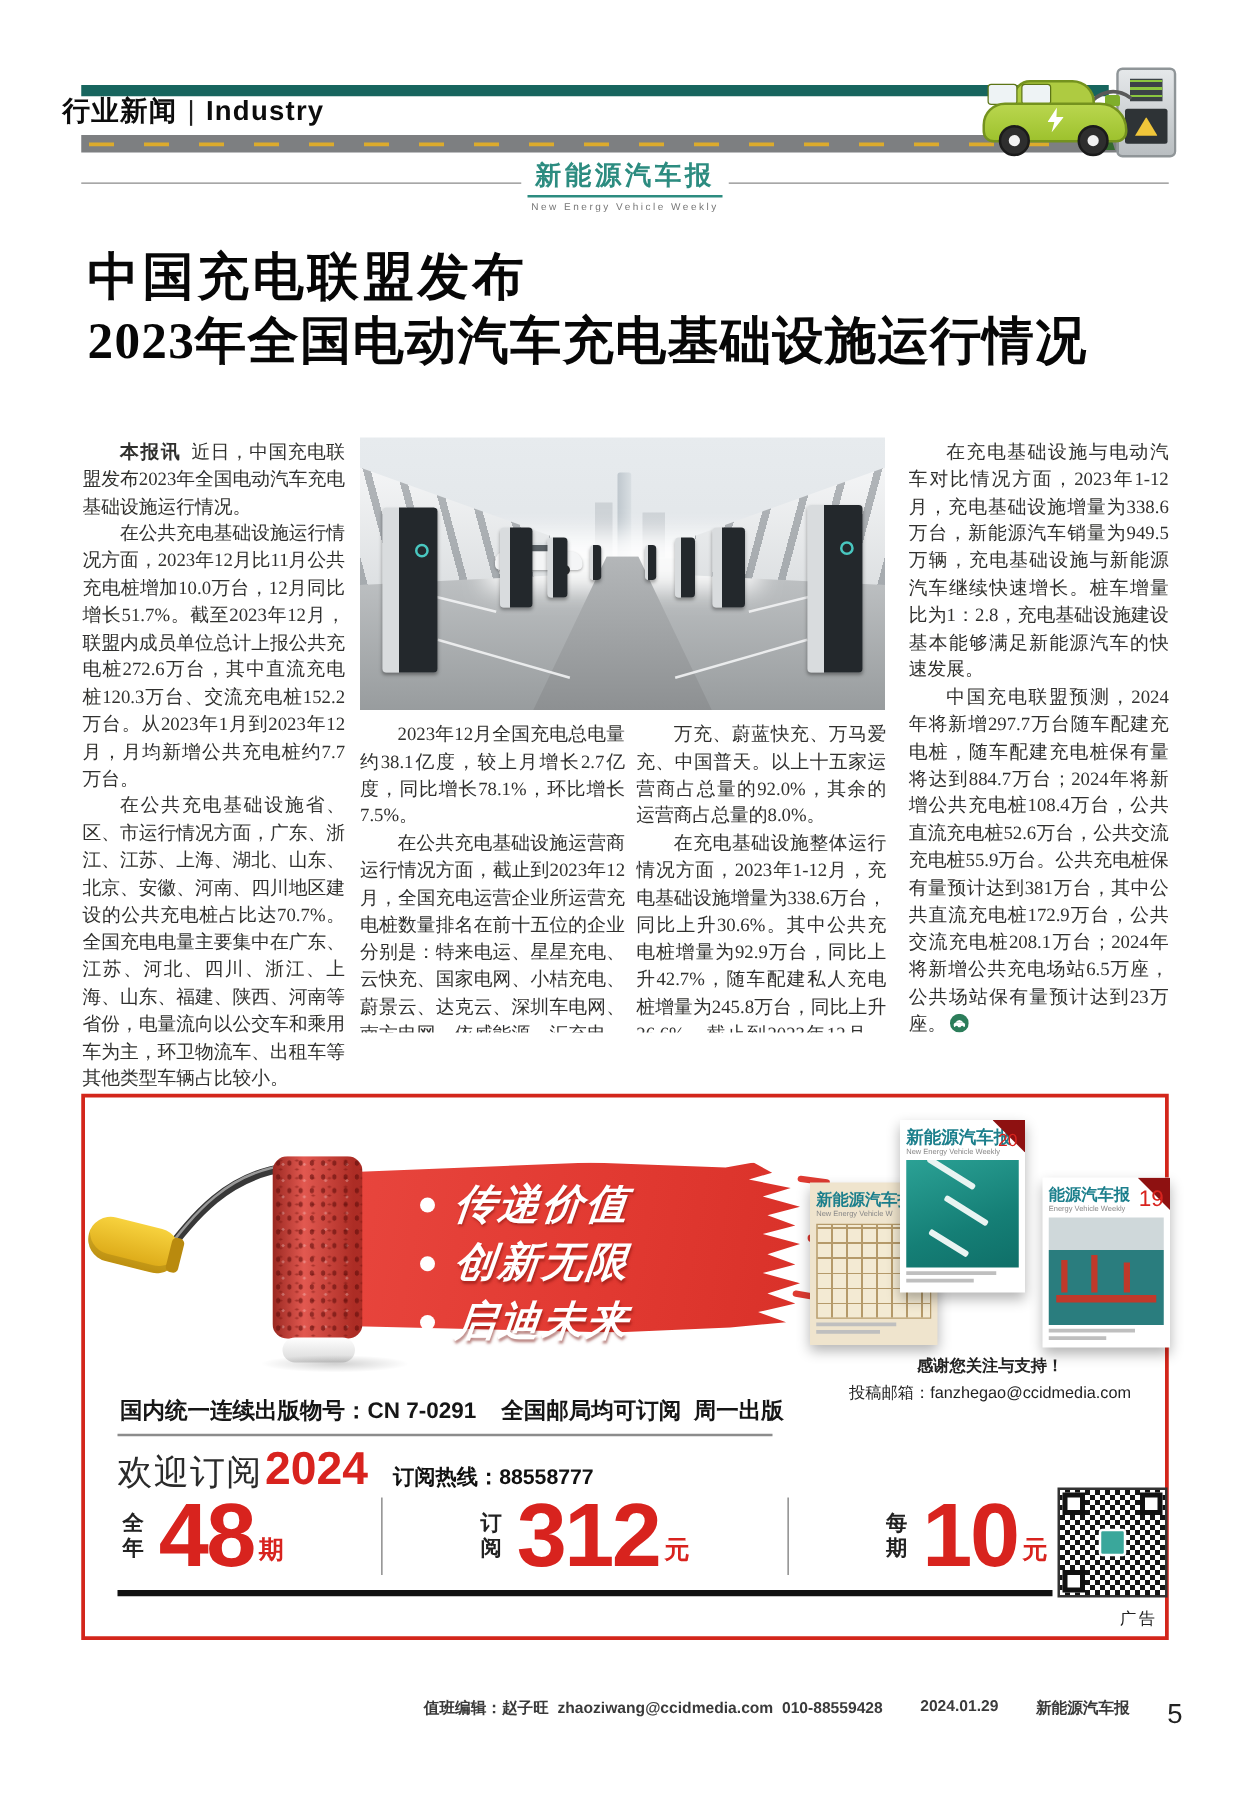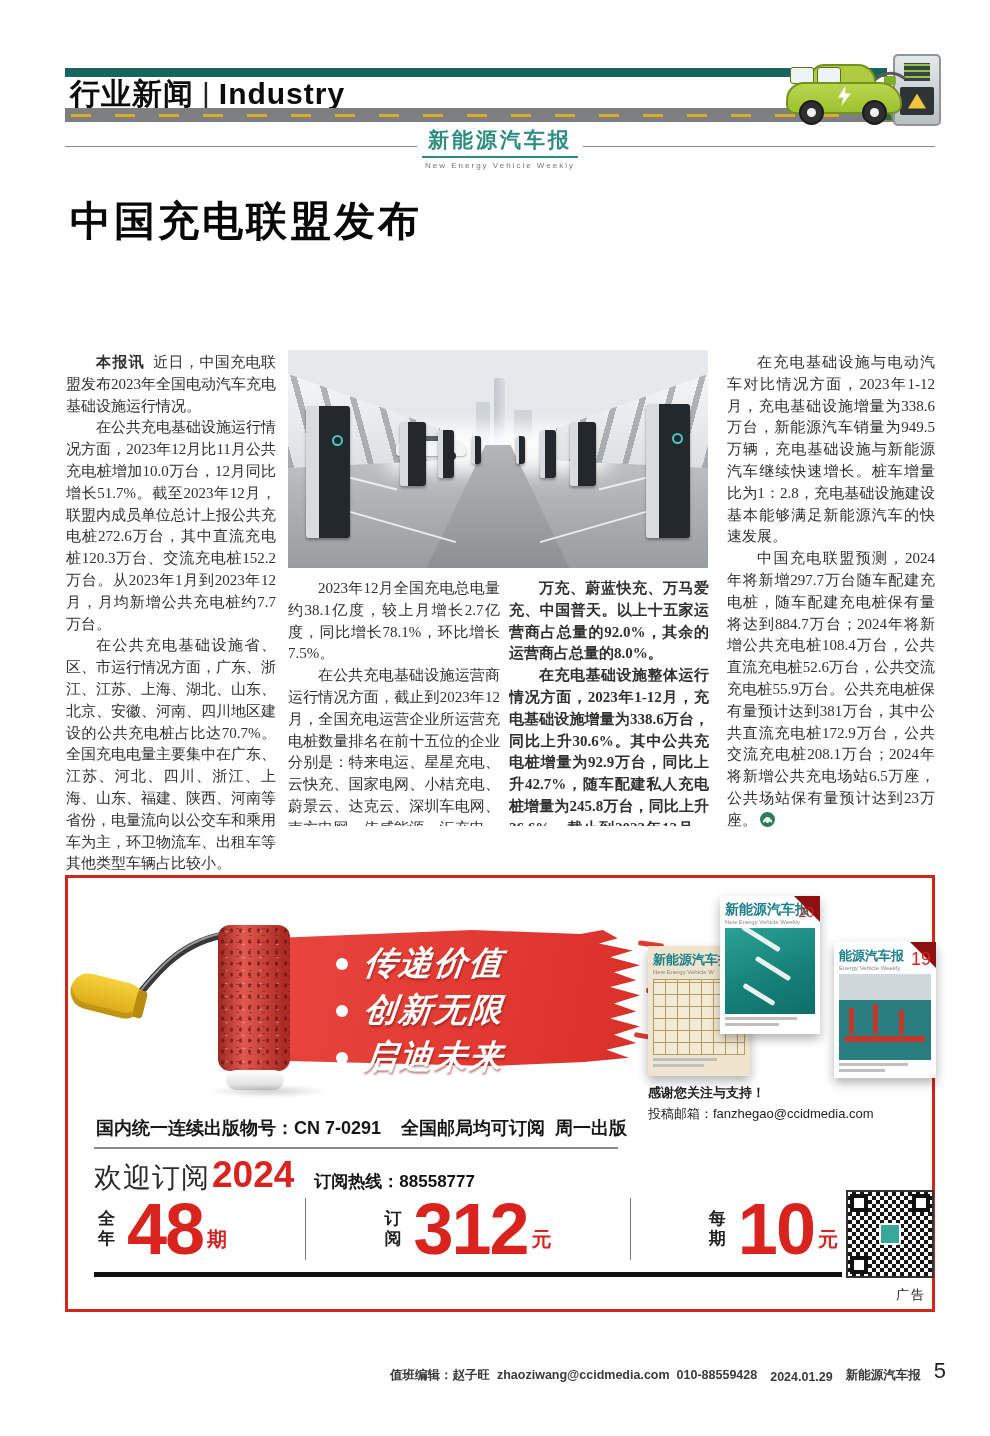--- a/index.html
+++ b/index.html
@@ -1,21 +1,21 @@
 <!DOCTYPE html>
 <html><head>
 <meta charset="utf-8">
 <style>
   html,body{margin:0;padding:0;background:#ffffff;}
   .page{position:relative;width:990px;height:1436px;margin:0 auto;background:#fff;
         font-family:"Liberation Sans",sans-serif;overflow:hidden;}
 
   
   .tealbar{position:absolute;left:65px;top:68px;width:822px;height:9px;background:#17655e;}
-  .section-title{position:absolute;left:70px;top:74px;font-size:30px;font-weight:bold;color:#0c0c0c;letter-spacing:1px;white-space:nowrap;}
+  .section-title{position:absolute;left:50px;top:74px;font-size:22px;font-weight:bold;color:#0c0c0c;letter-spacing:1px;white-space:nowrap;}
   .section-title .sep{font-weight:400;margin:0 8px;color:#222;}
   .road{position:absolute;left:65px;top:108px;width:870px;height:14px;background:#7d7f81;}
   .road .dashes{position:absolute;left:6px;top:6px;right:6px;height:3px;
     background:repeating-linear-gradient(90deg,#dcab2c 0 20px,transparent 20px 44px);}
 
   
   .ev{position:absolute;left:0;top:0;width:990px;height:130px;pointer-events:none;}
   .car{position:absolute;left:786px;top:64px;width:116px;height:54px;z-index:3;}
   .car .cabin{position:absolute;left:24px;top:0;width:62px;height:24px;background:#aecb41;border:2px solid #74921e;border-radius:14px 18px 0 0;}
   .car .win{position:absolute;top:3px;width:22px;height:15px;background:#eef3f5;border:1px solid #5d7516;border-radius:3px;}
@@ -51,21 +51,21 @@
   .headline{position:absolute;left:70px;top:196px;width:866px;font-family:"Liberation Serif",serif;font-weight:900;color:#070707;}
   .headline .l1{font-size:41px;letter-spacing:3px;line-height:1.22;}
   .headline .l2{font-size:41px;letter-spacing:1px;line-height:1.28;}
 
   
   .col{position:absolute;font-family:"Liberation Serif",serif;font-size:15px;line-height:21.8px;color:#30302e;text-align:justify;}
   .col p{margin:0;text-indent:2em;}
   .col .lead{font-weight:bold;letter-spacing:1px;margin-right:8px;}
   .c1{left:66px;top:352px;width:210px;height:470px;}
   .c2{left:288px;top:578px;width:212px;height:248px;overflow:hidden;}
-  .c3{left:509px;top:578px;width:200px;height:248px;overflow:hidden;font-weight:bold;}
+  .c3{left:509px;top:578px;width:200px;height:248px;overflow:hidden;}
   .c4{left:727px;top:352px;width:208px;height:470px;}
   .endmark{display:inline-block;width:15px;height:15px;vertical-align:-2px;margin-left:3px;}
 
   
   .photo{position:absolute;left:288px;top:350px;width:420px;height:218px;overflow:hidden;background:linear-gradient(#e7ebee 0%,#e2e6e9 44%,#c2c5c7 45%,#989c9e 100%);}
   .ph-tower{position:absolute;left:206px;top:28px;width:11px;height:70px;background:linear-gradient(90deg,#b8c1c8,#d7dde1);opacity:.85;border-radius:2px 2px 0 0;}
   .ph-bld{position:absolute;background:#aab2b7;opacity:.4;}
   .ph-mist{position:absolute;left:100px;top:76px;width:220px;height:46px;background:#fff;filter:blur(9px);opacity:.9;}
   .ph-walk{position:absolute;left:0;top:95px;width:420px;height:123px;
     background:linear-gradient(#b4b7b9,#8d9092);clip-path:polygon(47% 0,53% 0,67% 100%,33% 100%);}
@@ -126,21 +126,21 @@
   .cov-left{left:0;top:50px;width:102px;height:130px;background:#efe4cd;}
   .cov-left .chess{margin-top:4px;height:74px;background:#f3ead3;border:1px solid #b59a6a;
     background-image:repeating-linear-gradient(0deg,transparent 0 11px,#b59a6a 11px 12px),repeating-linear-gradient(90deg,transparent 0 11px,#b59a6a 11px 12px);}
   .cov-center{left:72px;top:0;width:100px;height:138px;z-index:2;}
   .cov-center .sea{margin-top:3px;height:86px;background:linear-gradient(160deg,#2ba195,#157f76 60%,#0f6f68);position:relative;overflow:hidden;}
   .cov-center .ship{position:absolute;background:#e9f4f2;border-radius:2px;transform:rotate(32deg);}
   .cov-right{left:186px;top:46px;width:102px;height:136px;}
   .cov-right .sky{margin-top:3px;height:26px;background:#cfd8da;}
   .cov-right .sea2{height:60px;background:#2a7d7e;position:relative;overflow:hidden;}
   .cov-right .crane{position:absolute;background:#c0392b;}
-  .thanks{position:absolute;left:580px;top:206px;width:288px;color:#222;}
+  .thanks{position:absolute;left:580px;top:206px;width:288px;text-align:center;color:#222;}
   .thanks .t1{font-size:13px;font-weight:bold;}
   .thanks .t2{font-size:13px;margin-top:3px;}
 
   
   .issn{position:absolute;left:28px;top:238px;font-size:18px;font-weight:600;color:#161616;white-space:pre;}
   .rule{position:absolute;left:26px;top:269px;width:524px;height:2px;background:#8c8c8c;}
   .subscribe{position:absolute;left:26px;top:276px;display:flex;align-items:baseline;white-space:nowrap;}
   .subscribe .pre,.subscribe .suf{font-size:28px;color:#2b2b2b;letter-spacing:1px;}
   .subscribe .year{font-size:37px;font-weight:800;color:#d8231e;margin:0 2px;}
   .subscribe .hot{font-size:17px;font-weight:bold;color:#111;margin-left:18px;}
@@ -153,21 +153,21 @@
   .blackline{position:absolute;left:26px;top:394px;width:748px;height:5px;background:#111;}
   .qr{position:absolute;left:778px;top:312px;width:84px;height:84px;border:2px solid #333;background:
       conic-gradient(#151515 25%,transparent 0 50%,#151515 0 75%,transparent 0);
       background-size:8px 8px;}
   .qr .finder{position:absolute;width:18px;height:18px;border:4px solid #111;background:#fff;box-sizing:border-box;}
   .qr .f1{left:2px;top:2px;} .qr .f2{right:2px;top:2px;} .qr .f3{left:2px;bottom:2px;}
   .qr .logo{position:absolute;left:31px;top:31px;width:22px;height:22px;background:#3aa79b;border:2px solid #fff;border-radius:3px;box-sizing:border-box;}
   .ad-mark{position:absolute;left:828px;top:408px;font-size:13px;color:#222;letter-spacing:2px;}
 
   
-  .footer{position:absolute;right:44px;top:1358px;display:flex;align-items:flex-end;gap:13px;color:#3a3a3a;}
+  .footer{position:absolute;right:44px;top:1358px;display:flex;align-items:flex-start;gap:30px;color:#3a3a3a;}
   .footer .f-ed,.footer .f-date,.footer .f-paper{font-size:12.5px;font-weight:bold;white-space:pre;}
   .footer .f-page{font-size:22px;color:#222;}
 </style>
 </head>
 <body>
 
 <div class="page">
 
   <div class="tealbar"></div>
   <div class="section-title">
@@ -209,20 +209,21 @@
 
   <div class="masthead">
     <div class="m-line m-left"></div>
     <div class="m-line m-right"></div>
     <div class="m-zh">新能源汽车报</div>
     <div class="m-en">New Energy Vehicle Weekly</div>
   </div>
 
   <div class="headline">
     <div class="l1">中国充电联盟发布</div>
+    <div class="l2">2023年全国电动汽车充电基础设施运行情况</div>
   </div>
 
   <div class="photo">
     <div class="ph-bld" style="left:188px;top:52px;width:14px;height:44px;"></div>
     <div class="ph-bld" style="left:226px;top:60px;width:18px;height:36px;"></div>
     <div class="ph-tower"></div>
     <div class="ph-mist"></div>
     <div class="ph-walk"></div>
     <div class="ph-line" style="left:40px;top:130px;width:70px;transform:rotate(14deg);"></div>
     <div class="ph-line" style="left:60px;top:176px;width:110px;transform:rotate(16deg);"></div>

